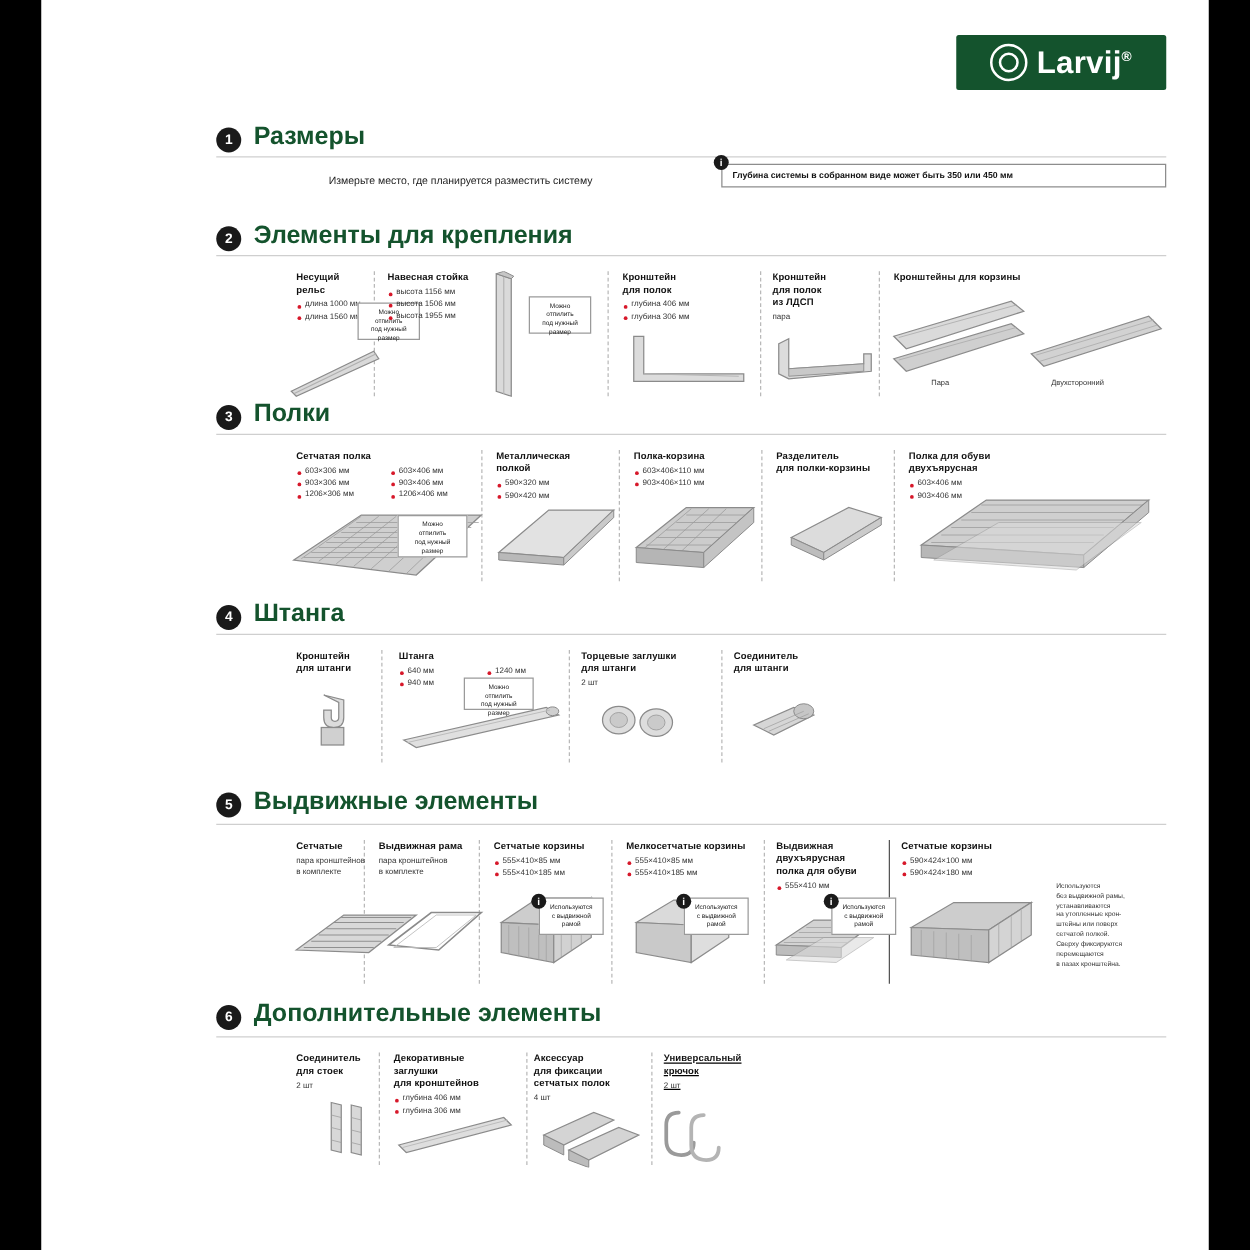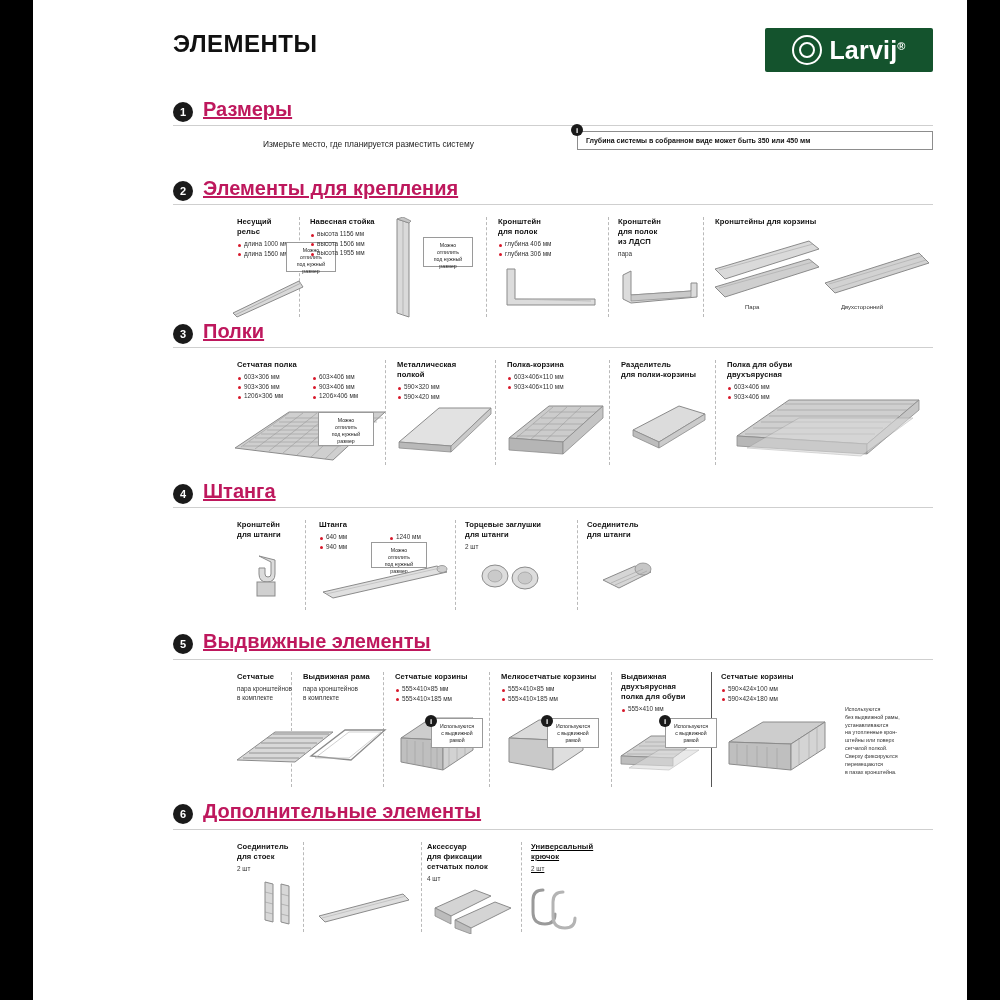--- a/index.html
+++ b/index.html
@@ -39,21 +39,21 @@
   
   .section{position:absolute;left:140px;width:760px;}
   .sec-head{position:relative;height:30px;}
   .num{
     position:absolute;left:0;top:4px;width:20px;height:20px;border-radius:50%;
     background:#1a1a1a;color:#fff;font-size:11px;font-weight:bold;
     display:flex;align-items:center;justify-content:center;
   }
   .sec-title{
     position:absolute;left:30px;top:0;
-    font-size:20px;font-weight:bold;color:#be185d;white-space:nowrap;text-decoration:underline;
+    font-size:20px;font-weight:bold;color:#14532d;white-space:nowrap;
   }
   .rule{position:absolute;left:0;height:1px;background:#cfcfcf;width:760px;}
 
   
   .item{position:absolute;}
   .item-title{
     font-size:7.6px;font-weight:bold;color:#111;line-height:1.32;
     letter-spacing:.1px;
   }
   .item-sub{font-size:6.4px;color:#333;line-height:1.45;margin-top:2px;}
@@ -89,21 +89,20 @@
   
   .g{position:absolute;}
   svg{display:block;}
 </style>
 </head>
 <body>
 
 <div class="page">
 
   <div class="hdr">
-    <div class="hdr-title">ЭЛЕМЕНТЫ</div>
     <div class="logo">
       <div class="logo-mark"></div>
       <div class="logo-text"><span>Larvij</span><span class="logo-reg">®</span></div>
     </div>
   </div>
 
   <div class="section" style="top:98px;">
     <div class="sec-head">
       <div class="num">1</div>
       <div class="sec-title">Размеры</div>
@@ -596,20 +595,29 @@
           <line x1="10" y1="14" x2="18" y2="16"></line>
             <line x1="10" y1="24" x2="18" y2="26"></line>
           <line x1="10" y1="34" x2="18" y2="36"></line>
           <line x1="26" y1="16" x2="34" y2="18"></line>
             <line x1="26" y1="26" x2="34" y2="28"></line>
           <line x1="26" y1="36" x2="34" y2="38"></line>
         </g>
       </svg>
     </div>
 
+    <div class="item" style="left:142px;top:42px;width:100px;">
+      <div class="item-title" style="white-space:pre-line">Декоративные
+заглушки
+для кронштейнов</div>
+      <ul class="bullets">
+        <li>глубина 406 мм</li>
+        <li>глубина 306 мм</li>
+      </ul>
+    </div>
     <div class="g" style="left:142px;top:88px;">
       <svg width="100" height="40" viewBox="0 0 100 40">
         <polygon points="4,28 88,6 94,12 10,34" fill="#dedede" stroke="#8b8b8b" stroke-width="1"></polygon>
         <line x1="7" y1="30" x2="91" y2="8" stroke="#bcbcbc" stroke-width="0.8"></line>
       </svg>
     </div>
 
     <div class="item" style="left:254px;top:42px;width:90px;">
       <div class="item-title" style="white-space:pre-line">Аксессуар
 для фиксации

